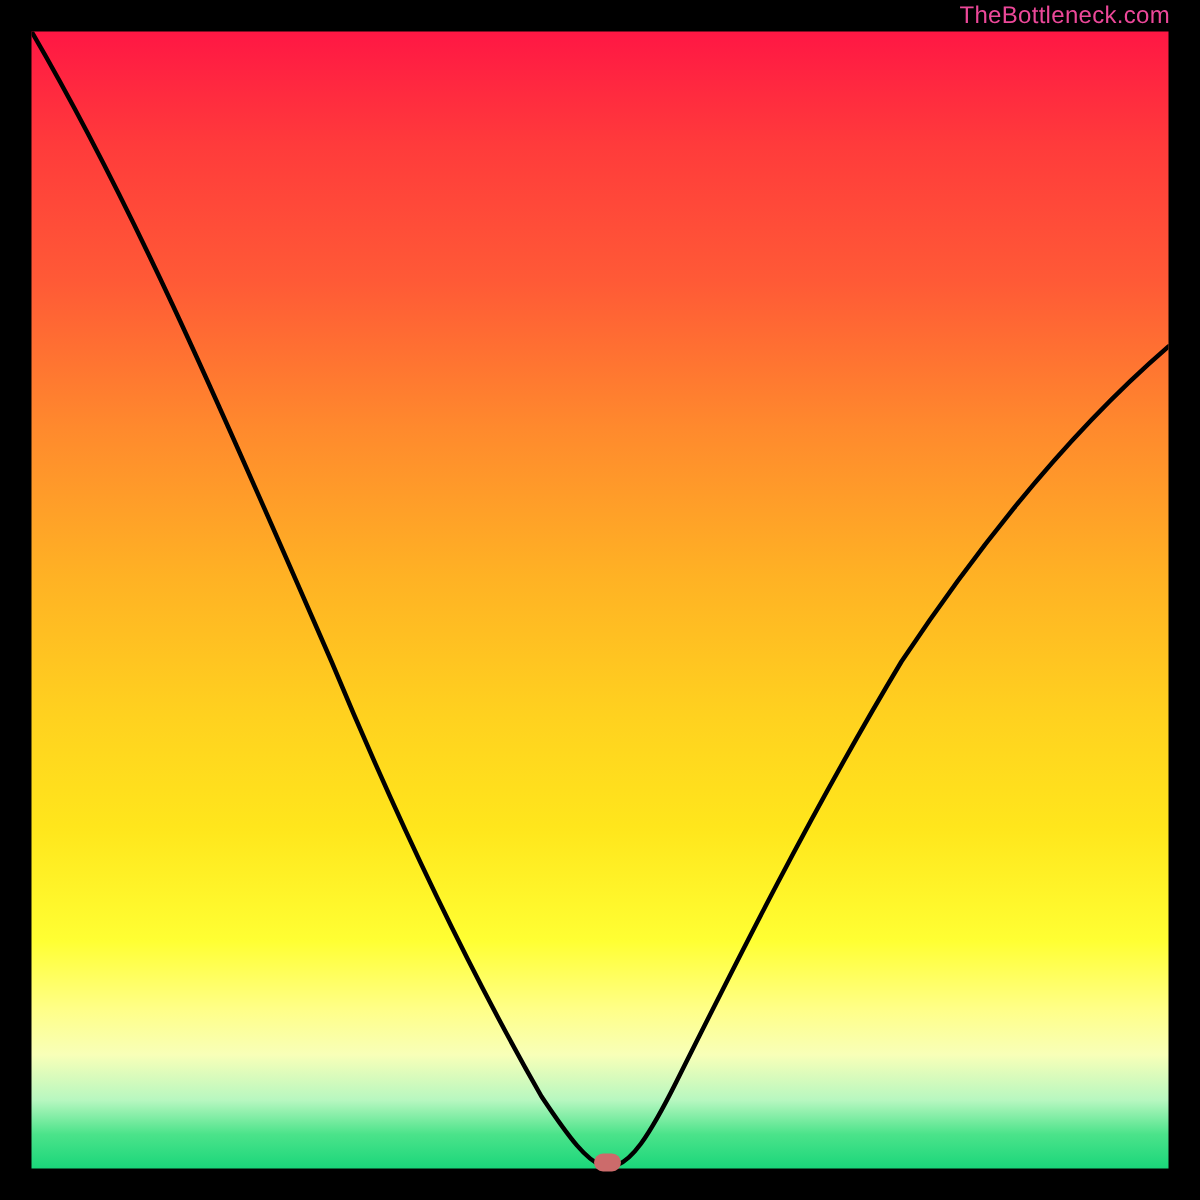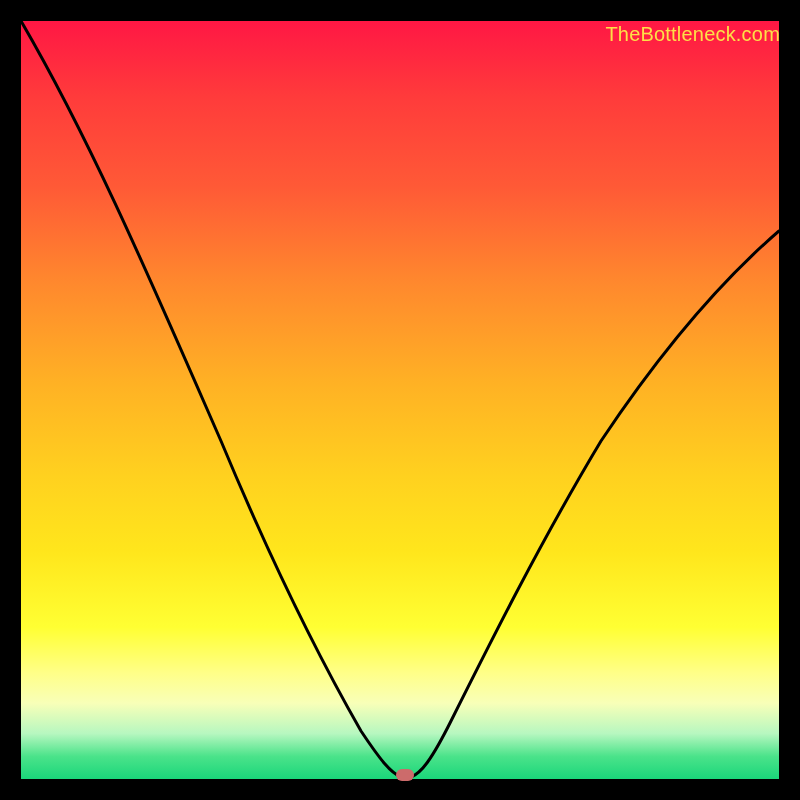--- a/index.html
+++ b/index.html
@@ -38,25 +38,24 @@
     top: 21px;
     width: 758px;
     height: 758px;
     pointer-events: none;
   }
   .watermark {
     position: absolute;
     top: 2px;
     right: 20px;
     font-family: Arial, Helvetica, sans-serif;
-    font-size: 20px;
+    font-size: 16px;
     font-weight: 500;
-    color: #fde047;
+    color: #ec4899;
     letter-spacing: 0.2px;
-    margin-top: 21px;
   }
   .dot {
     position: absolute;
     width: 18px;
     height: 12px;
     border-radius: 6px;
     background: #cc6b6b;
     transform: translate(-50%, -50%);
   }
 </style>

